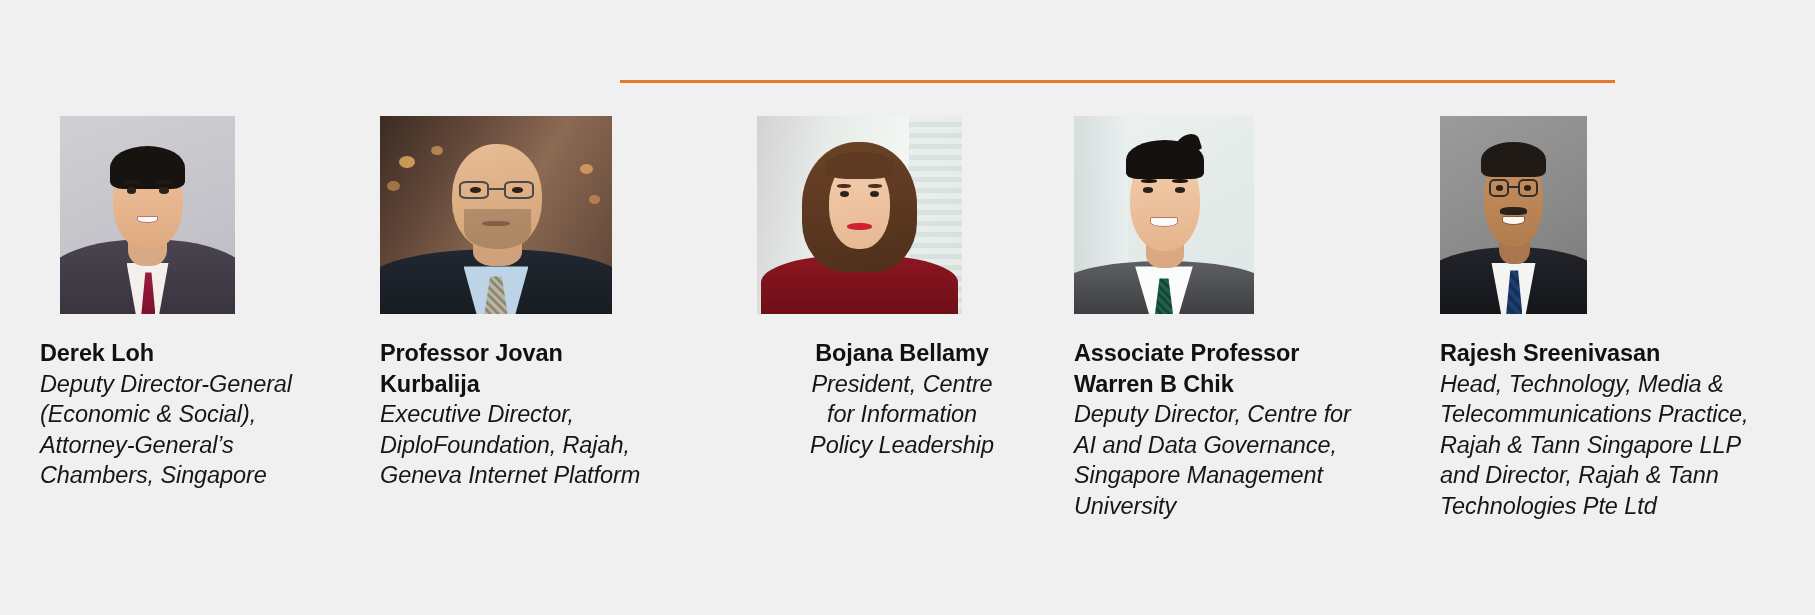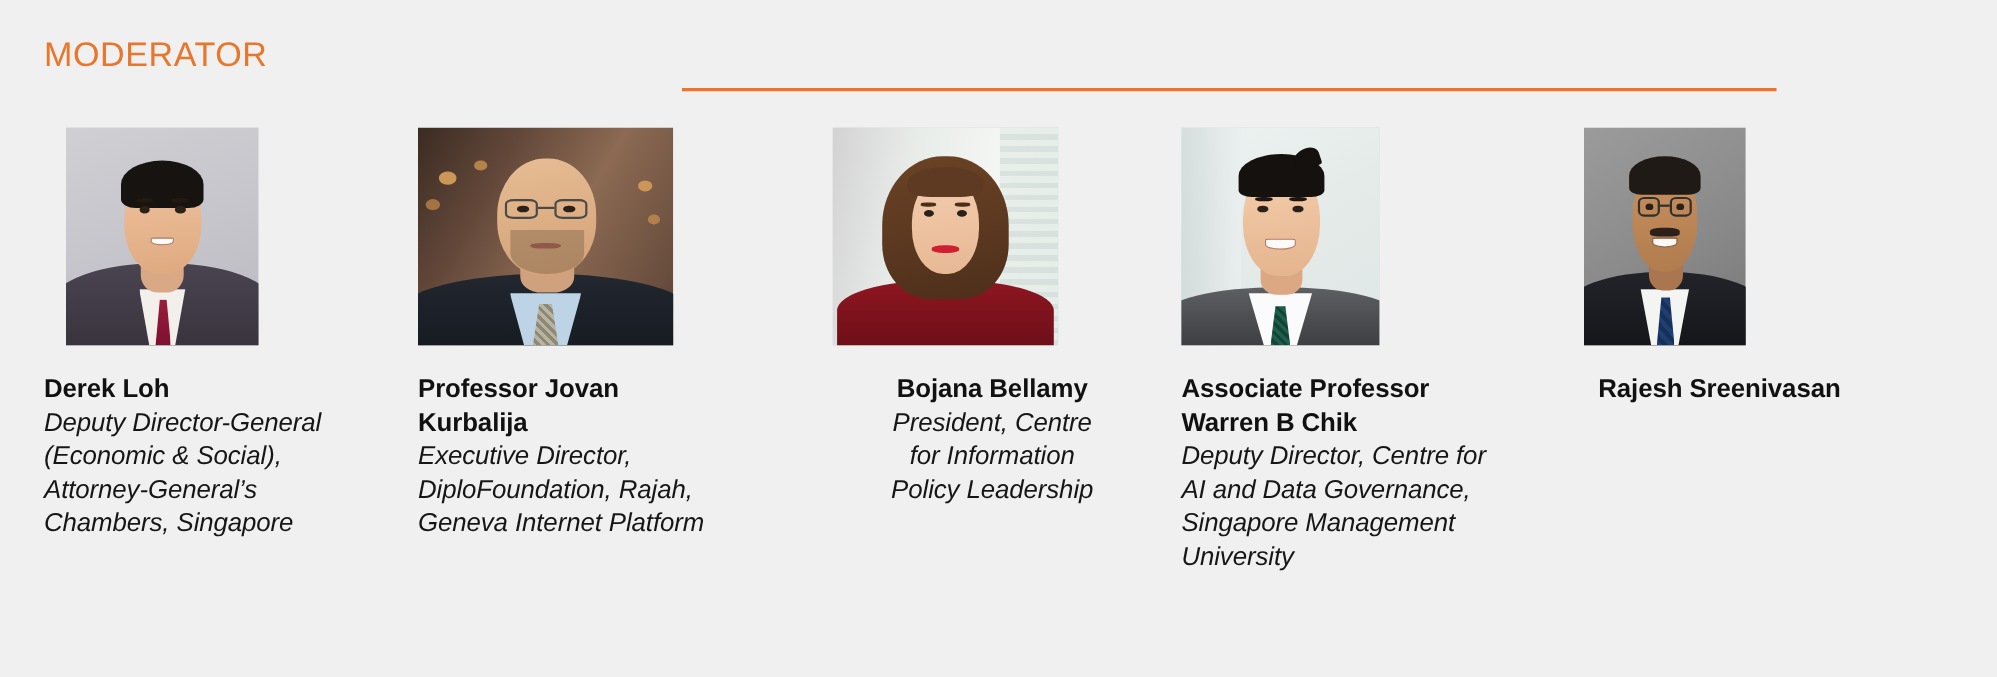--- a/index.html
+++ b/index.html
@@ -103,21 +103,20 @@
     letter-spacing: -0.1px;
     white-space: pre-line;
   }
 </style>
 </head>
 <body>
 
 <div id="slide">
 
   <div class="header-row">
-    <div class="header-label" id="moderator-label">MODERATOR</div>
 
 
     <div class="header-rule"></div>
   </div>
 
   <div class="person" style="left:40px; width:290px;padding-left:20px;">
 
     <div class="photo" style="width:175px; height:198px;">
       <div class="photo-inner">
         <div class="bg" style="background:linear-gradient(160deg,#cfcfd4 0%,#c3c3c9 60%,#b9b9c0 100%);"></div>
@@ -321,18 +320,23 @@
         <div class="eye" style="left:38%; top:35%; width:5%; height:2.8%;"></div>
         <div class="eye" style="left:57%; top:35%; width:5%; height:2.8%;"></div>
 
         <div style="position:absolute;left:41%;top:46%;width:18%;height:4%;
              background:#2b211a;border-radius:40% 40% 30% 30%;"></div>
         <div class="mouth" style="left:42%; top:50.5%; width:16%; height:4.5%;
              background:#fbf8f5; border:1px solid #8c5a3c; border-radius:14% 14% 52% 52%;"></div>
       </div>
     </div>
 
-    <div class="caption" style="top:222px; left:13px; width:345px;">
+    <div class="caption" style="top:222px; left:0; width:345px;">
       <div class="person-name">Rajesh Sreenivasan</div>
+      <div class="person-role">Head, Technology, Media &amp;
+Telecommunications Practice,
+Rajah &amp; Tann Singapore LLP
+and Director, Rajah &amp; Tann
+Technologies Pte Ltd</div>
     </div>
   </div>
 
 </div>
 
 </body></html>

